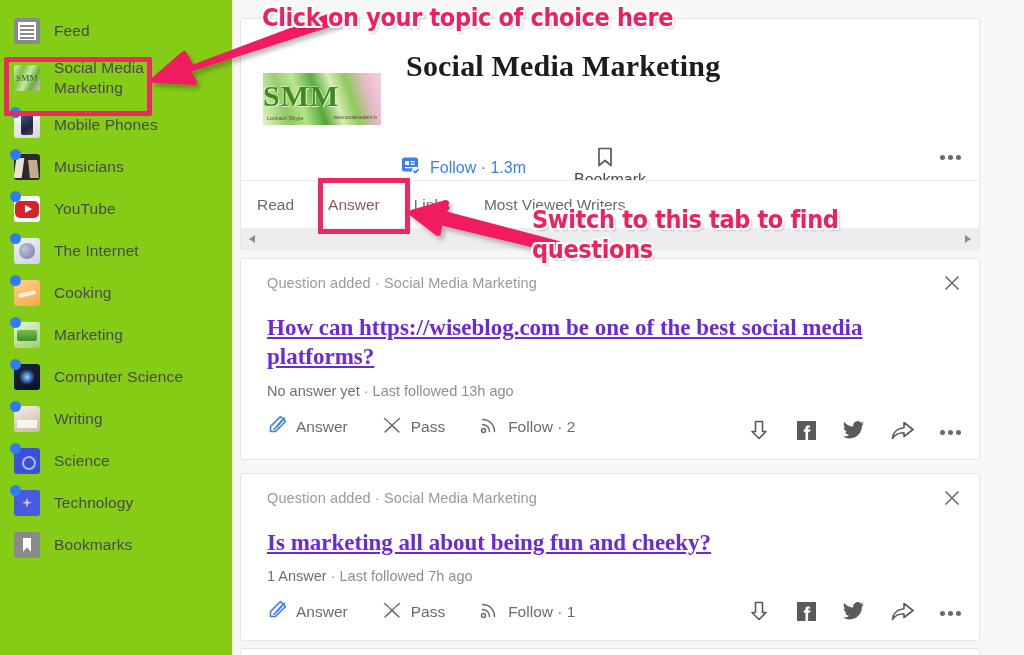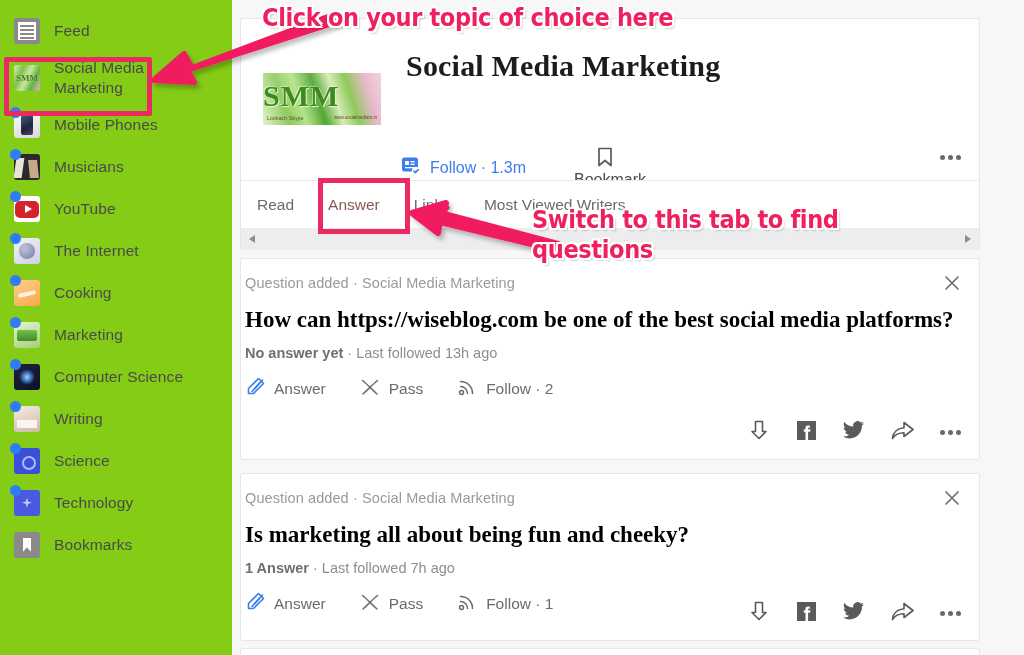--- a/index.html
+++ b/index.html
@@ -292,43 +292,44 @@
     border-bottom: 4.5px solid transparent;
   }
 
   
   .qcard {
     position: absolute; left: 0;
     width: 740px;
     background: #fff;
     border: 1px solid #e6e6e8;
     border-radius: 3px;
-    padding: 16px 20px 14px 4px;
+    padding: 16px 20px 14px 26px;
   }
   #qcard1 { top: 258px; height: 202px; }
   #qcard2 { top: 473px; height: 168px; }
   #qcard3 { top: 648px; height: 40px; }
 
   .q-meta {
     font-size: 14.5px; color: #9a9a9a;
     letter-spacing: .1px;
   }
   .q-title {
     font-family: "Liberation Serif", serif;
     font-weight: 700;
     font-size: 23px;
     line-height: 1.28;
-    color: #000000;
-    margin-top: 14px;
+    color: #6d28d9;
+    margin-top: 22px;
+    text-decoration: underline;
   }
   .q-sub {
     font-size: 14.5px; color: #8e8e8e;
     margin-top: 11px;
   }
-  .q-sub b { color: #6f6f6f; font-weight: 700; }
+  .q-sub b { color: #6f6f6f; font-weight: 400; }
   .q-close {
     position: absolute; right: 18px; top: 15px;
     width: 18px; height: 18px; cursor: pointer;
   }
   .q-close svg { display: block; }
 
   .q-actions {
     display: flex; align-items: center;
     margin-top: 16px;
   }

